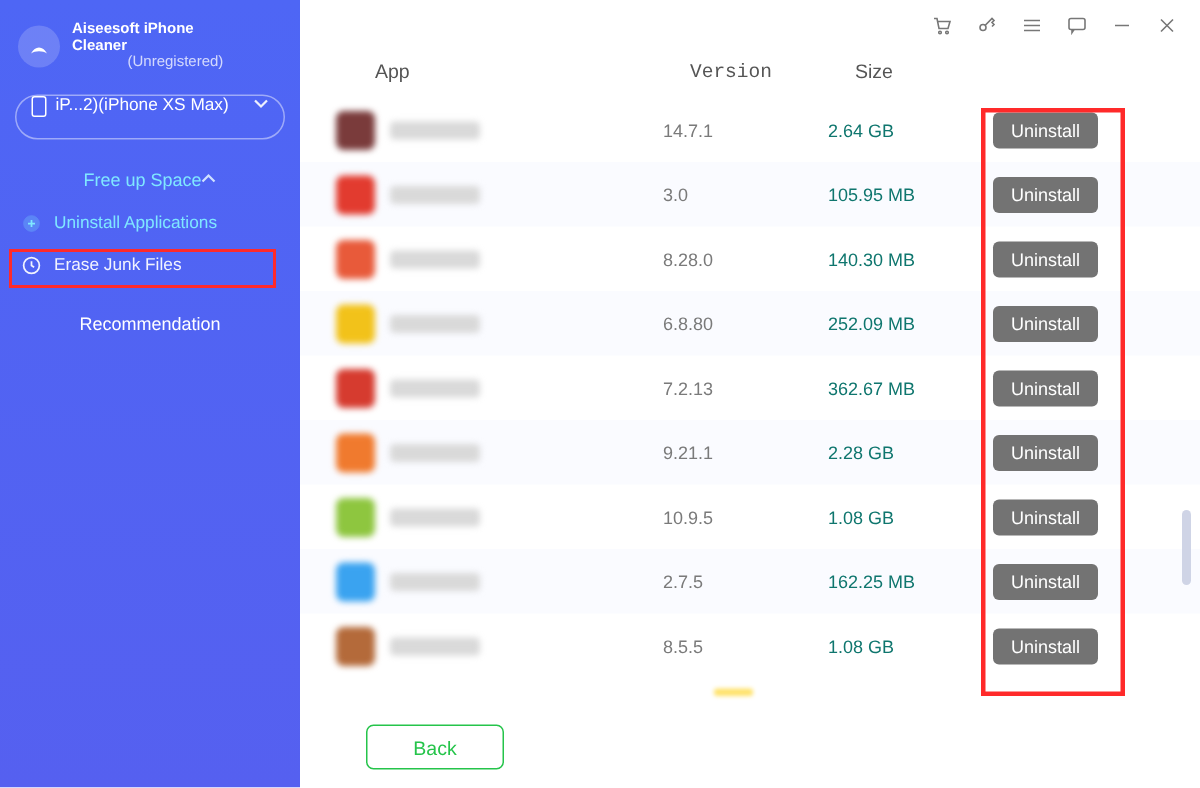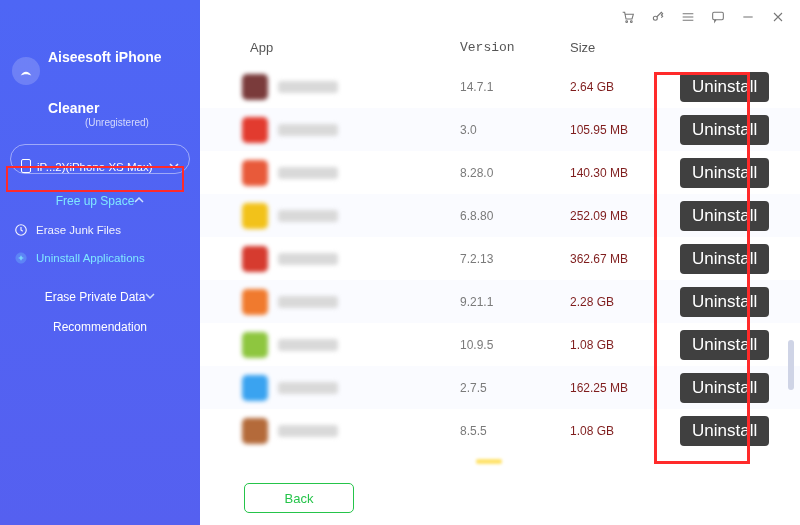--- a/index.html
+++ b/index.html
@@ -4,24 +4,24 @@
 <style>
   * { box-sizing: border-box; margin: 0; padding: 0; font-family: "Segoe UI", Arial, sans-serif; }
   html, body { width: 800px; height: 525px; overflow: hidden; background: #fff; }
   .app { display: flex; width: 800px; height: 525px; position: relative; }
 
   
   .sidebar { width: 200px; height: 525px; background: linear-gradient(180deg,#4e66f5 0%, #5560f0 100%); color: #fff; display: flex; flex-direction: column; padding: 10px 0 0 0; }
   .brand { display: flex; align-items: center; gap: 8px; padding: 4px 12px 10px 12px; }
   .brand-logo { width: 28px; height: 28px; border-radius: 50%; background: rgba(255,255,255,0.18); display:flex; align-items:center; justify-content:center; }
   .brand-logo svg { width: 16px; height: 16px; fill: #fff; }
-  .brand-text .t1 { font-size: 14px; font-weight: 600; line-height: 1.1; margin-top: 36px; }
+  .brand-text .t1 { font-size: 10px; font-weight: 600; line-height: 1.1; }
   .brand-text .t2 { font-size: 10px; color: rgba(255,255,255,0.75); margin-left: 37px; }
 
-  .device { margin: 6px 10px 12px 10px; border: 1px solid rgba(255,255,255,0.45); border-radius: 16px; height: 30px; display: flex; align-items: flex-end; padding: 0 10px; font-size: 11.5px; gap: 6px; cursor: pointer; }
+  .device { margin: 6px 10px 12px 10px; border: 1px solid rgba(255,255,255,0.45); border-radius: 16px; height: 30px; display: flex; align-items: flex-start; padding: 0 10px; font-size: 11.5px; gap: 6px; cursor: pointer; }
   .device .dev-icon { width: 10px; height: 14px; border: 1.2px solid #fff; border-radius: 2px; position: relative; }
   .device .dev-label { flex: 1; white-space: nowrap; overflow: hidden; text-overflow: ellipsis; }
   .device .chevron { opacity: .9; }
 
   .section-header { display: flex; align-items: center; justify-content: center; padding: 8px 14px; font-size: 12px; color: #7fe7ff; cursor: pointer; }
   .section-header.plain { color: #fff; }
   .section-header .chev { color: #cfd6ff; font-size: 12px; }
 
   .nav-item { display: flex; align-items: center; gap: 8px; padding: 7px 14px; font-size: 11.5px; color: rgba(255,255,255,0.92); cursor: pointer; }
   .nav-item.active { color: #7fe7ff; }
@@ -36,36 +36,36 @@
   .titlebar .tb-icon { width:16px; height:16px; display:inline-flex; align-items:center; justify-content:center; cursor:pointer; }
   .titlebar .tb-icon svg { width:16px; height:16px; stroke:#777; fill:none; stroke-width:1.6; }
 
   .table-head { display:flex; padding: 6px 30px 10px 50px; font-size: 13px; color:#555; }
   .col-app { width: 210px; }
   .col-ver { width: 110px; font-family: Liberation Mono, monospace; }
   .col-size { width: 110px; }
   .col-act { flex:1; }
 
   .table-body { flex:1; overflow: hidden; position: relative; }
-  .row { display:flex; align-items:center; height: 43px; padding: 0 30px 0 42px; font-size: 12px; color:#666; }
+  .row { display:flex; align-items:center; height: 43px; padding: 0 30px 0 24px; font-size: 12px; color:#666; }
   .row + .row { border-top: none; }
   .row:nth-child(even){ background:#fafbff; }
   .app-cell { width: 218px; display:flex; align-items:center; gap:10px; }
   .app-ico { width:26px; height:26px; border-radius:5px; filter: blur(2.2px); }
   .app-name-blur { width: 60px; height: 12px; border-radius:3px; background:#d9d9d9; filter: blur(2.2px); }
   .ver-cell { width: 110px; color:#7a7a7a; }
-  .size-cell{ width: 110px; color:#7f1d1d; }
+  .size-cell{ width: 110px; color:#0f766e; }
   .act-cell { flex:1; display:flex; justify-content:flex-start; }
-  .btn-uninstall { background:#404040; color:#fff; border:none; border-radius:4px; font-size:17px; padding: 5px 12px; cursor:pointer; }
+  .btn-uninstall { background:#737373; color:#fff; border:none; border-radius:4px; font-size:12px; padding: 5px 12px; cursor:pointer; }
 
   .highlight-actions { position:absolute; border:3px solid #ff2a2a; pointer-events:none; }
   .scrollbar-thumb { position:absolute; right:6px; top:340px; width:6px; height:50px; background:#cfd4e6; border-radius:3px; }
 
   .footer { height: 54px; display:flex; align-items:center; padding-left: 44px; }
-  .btn-back { border:1.5px solid #25c44a; background:#fff; color:#25c44a; width:110px; height:30px; border-radius:5px; font-size:13px; cursor:pointer; }
+  .btn-back { border:1.5px solid #25c44a; background:#fff; color:#25c44a; width:92px; height:30px; border-radius:5px; font-size:13px; cursor:pointer; }
 
   .yellow-strip { position:absolute; left:276px; top:459px; width:26px; height:5px; background:#ffe26a; border-radius:2px; filter: blur(1.5px); }
 </style>
 </head>
 <body>
 
 <div class="app">
 
   <div class="sidebar">
     <div class="brand">
@@ -93,53 +93,45 @@
 
     <div class="section-header">
       <span>Free up Space</span>
       <span class="chev">
         <svg width="10" height="10" viewBox="0 0 10 10">
             <path d="M1 7l4-4 4 4" stroke="#cfe1ff" fill="none" stroke-width="1.5"></path>
           </svg>
       </span>
     </div>
 
+    <div class="nav-item active">
+      <span class="nav-icon">
+        <svg viewBox="0 0 24 24">
+            <circle cx="12" cy="12" r="9" fill="currentColor" opacity="0.25"></circle>
+            <path d="M8 12h8M12 8v8" stroke-width="2" fill="none"></path>
+          </svg>
+      </span>
+      <span>Uninstall Applications</span>
+    </div>
+
     <div class="nav-item">
       <span class="nav-icon">
         <svg viewBox="0 0 24 24">
             <circle cx="12" cy="12" r="9" fill="none" stroke-width="2"></circle>
             <path d="M12 7v5l3 2" fill="none" stroke-width="2"></path>
           </svg>
       </span>
       <span>Erase Junk Files</span>
     </div>
 
-    <div class="nav-item active">
-      <span class="nav-icon">
-        <svg viewBox="0 0 24 24">
-            <circle cx="12" cy="12" r="9" fill="currentColor" opacity="0.25"></circle>
-            <path d="M8 12h8M12 8v8" stroke-width="2" fill="none"></path>
-          </svg>
-      </span>
-      <span>Uninstall Applications</span>
-    </div>
-
 
 
     <div style="height:10px"></div>
 
 
-    <div class="section-header plain">
-      <span>Erase Private Data</span>
-      <span class="chev">
-        <svg width="10" height="10" viewBox="0 0 10 10">
-            <path d="M1 3l4 4 4-4" stroke="#cfe1ff" fill="none" stroke-width="1.5"></path>
-          </svg>
-      </span>
-    </div>
 
     <div class="section-header plain">
       <span>Recommendation</span>
     </div>
   </div>
 
   <div class="highlight-nav"></div>
 
   <div class="main">
     <div class="titlebar">

